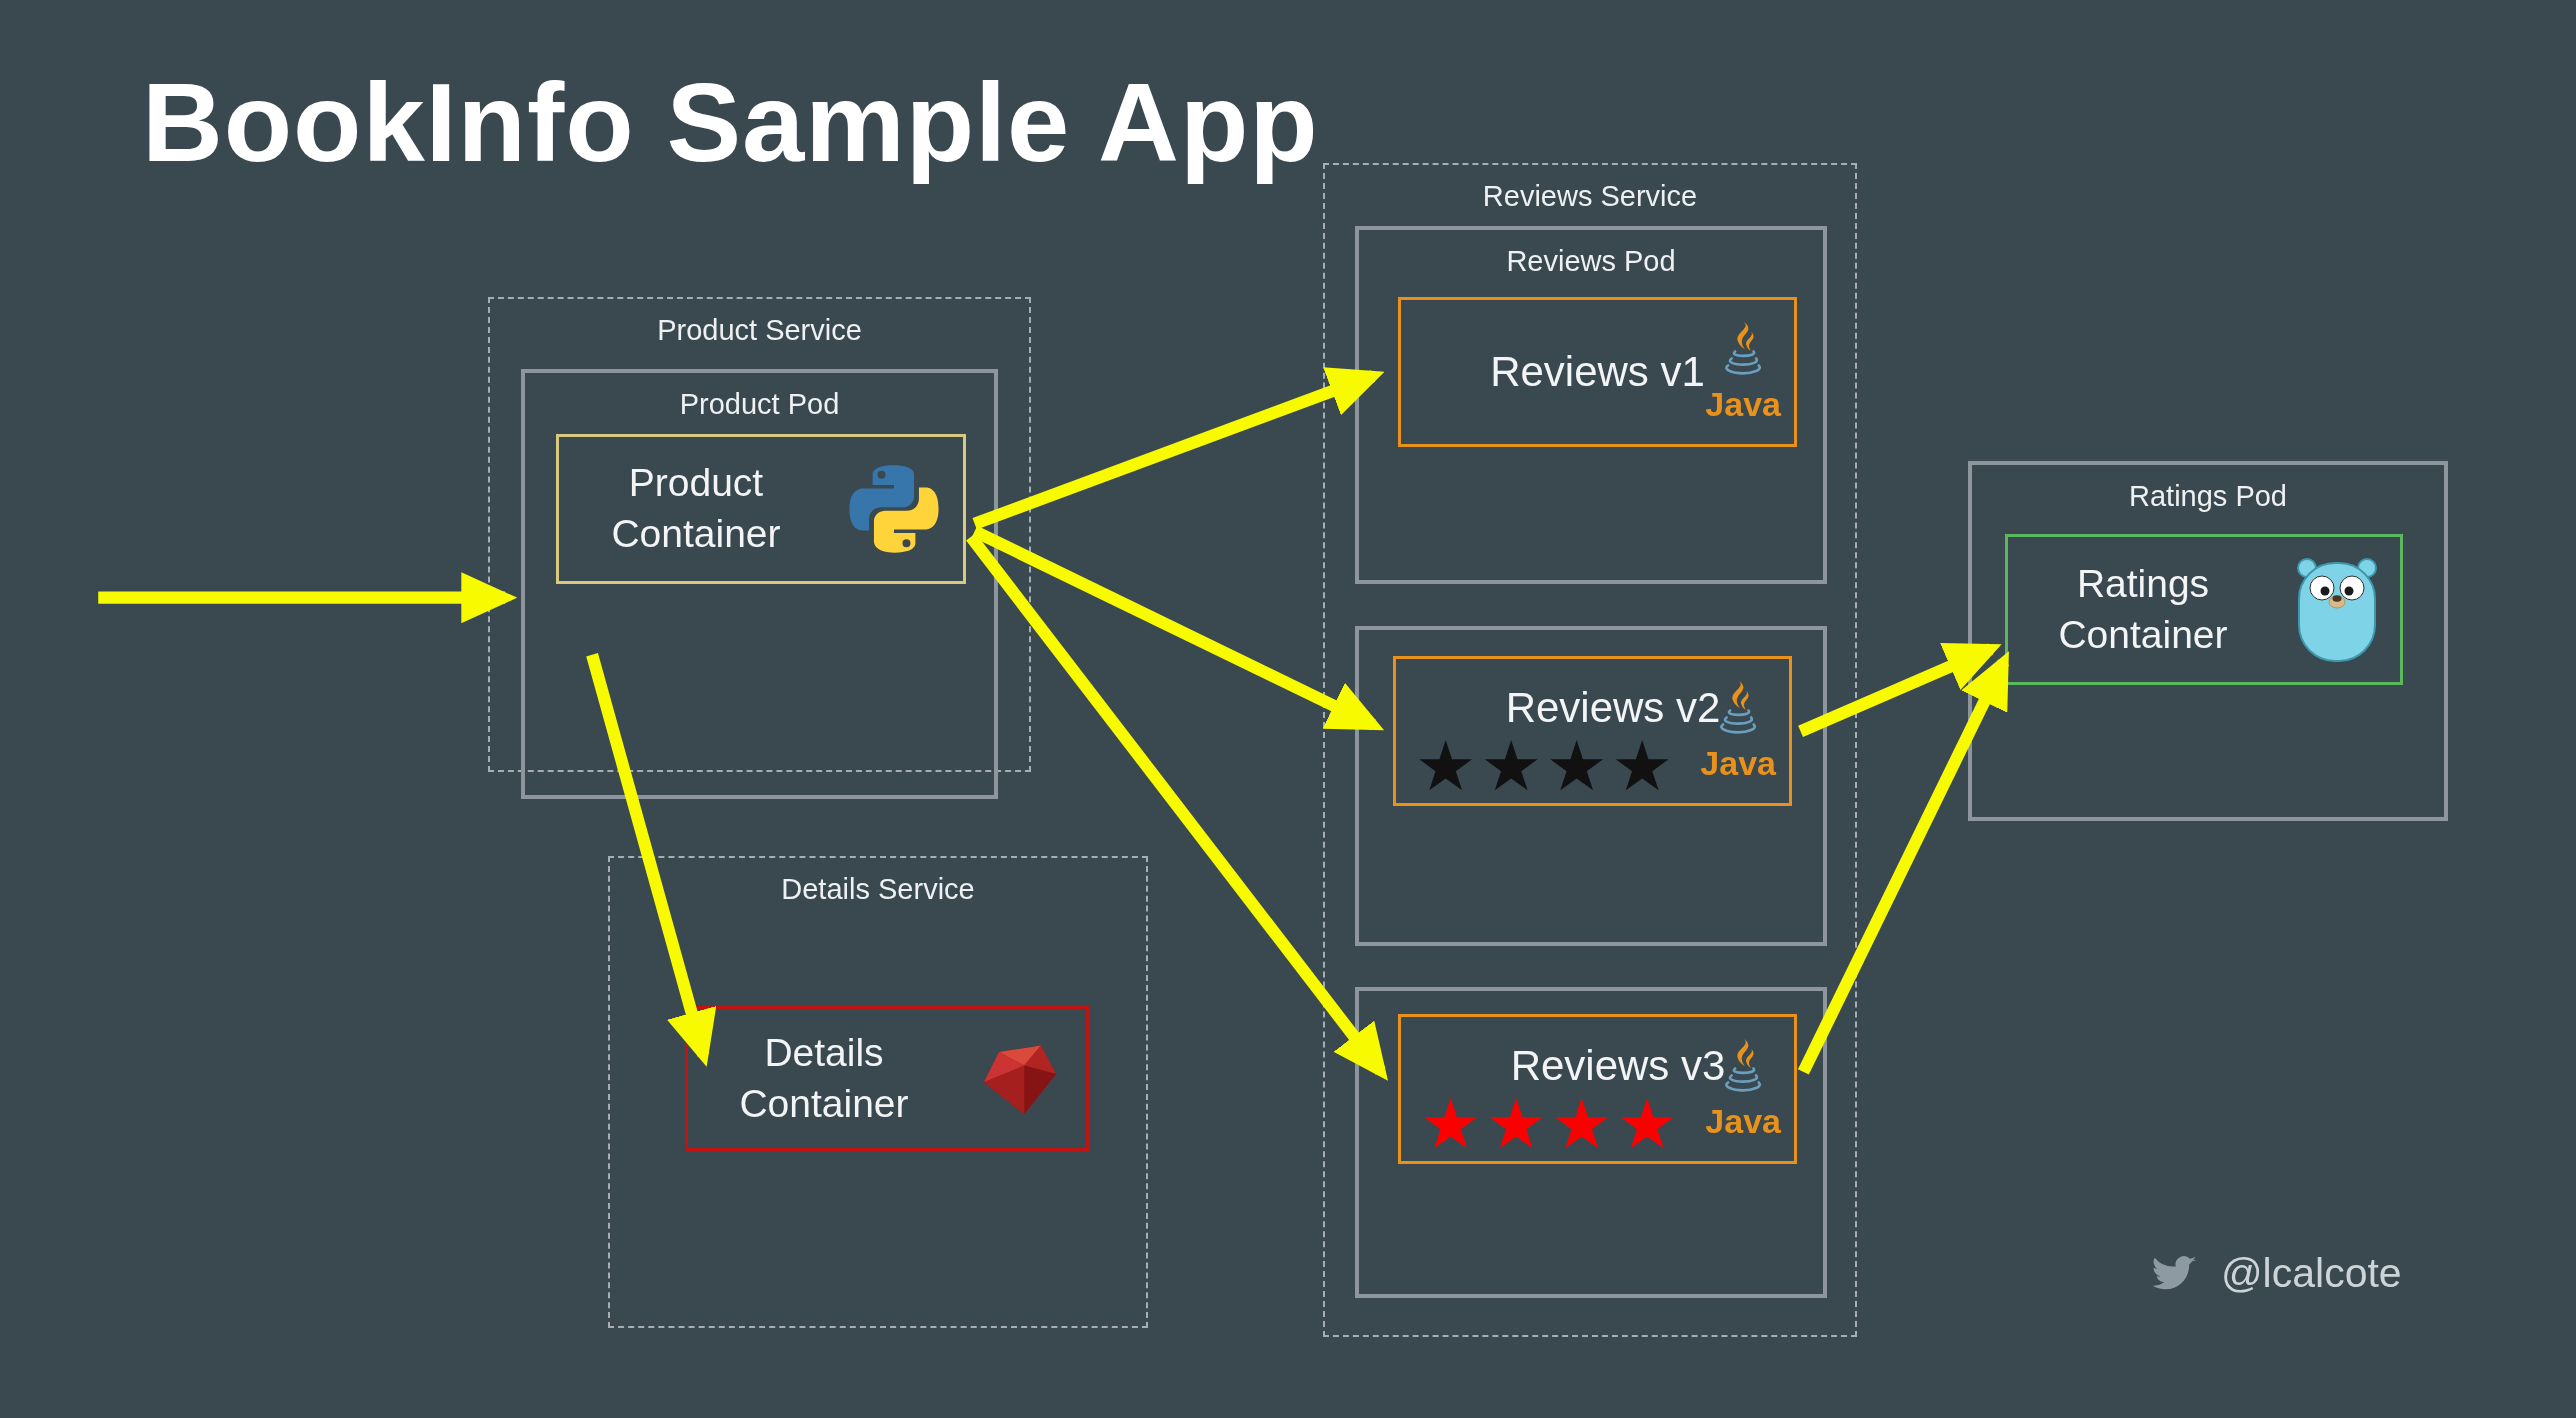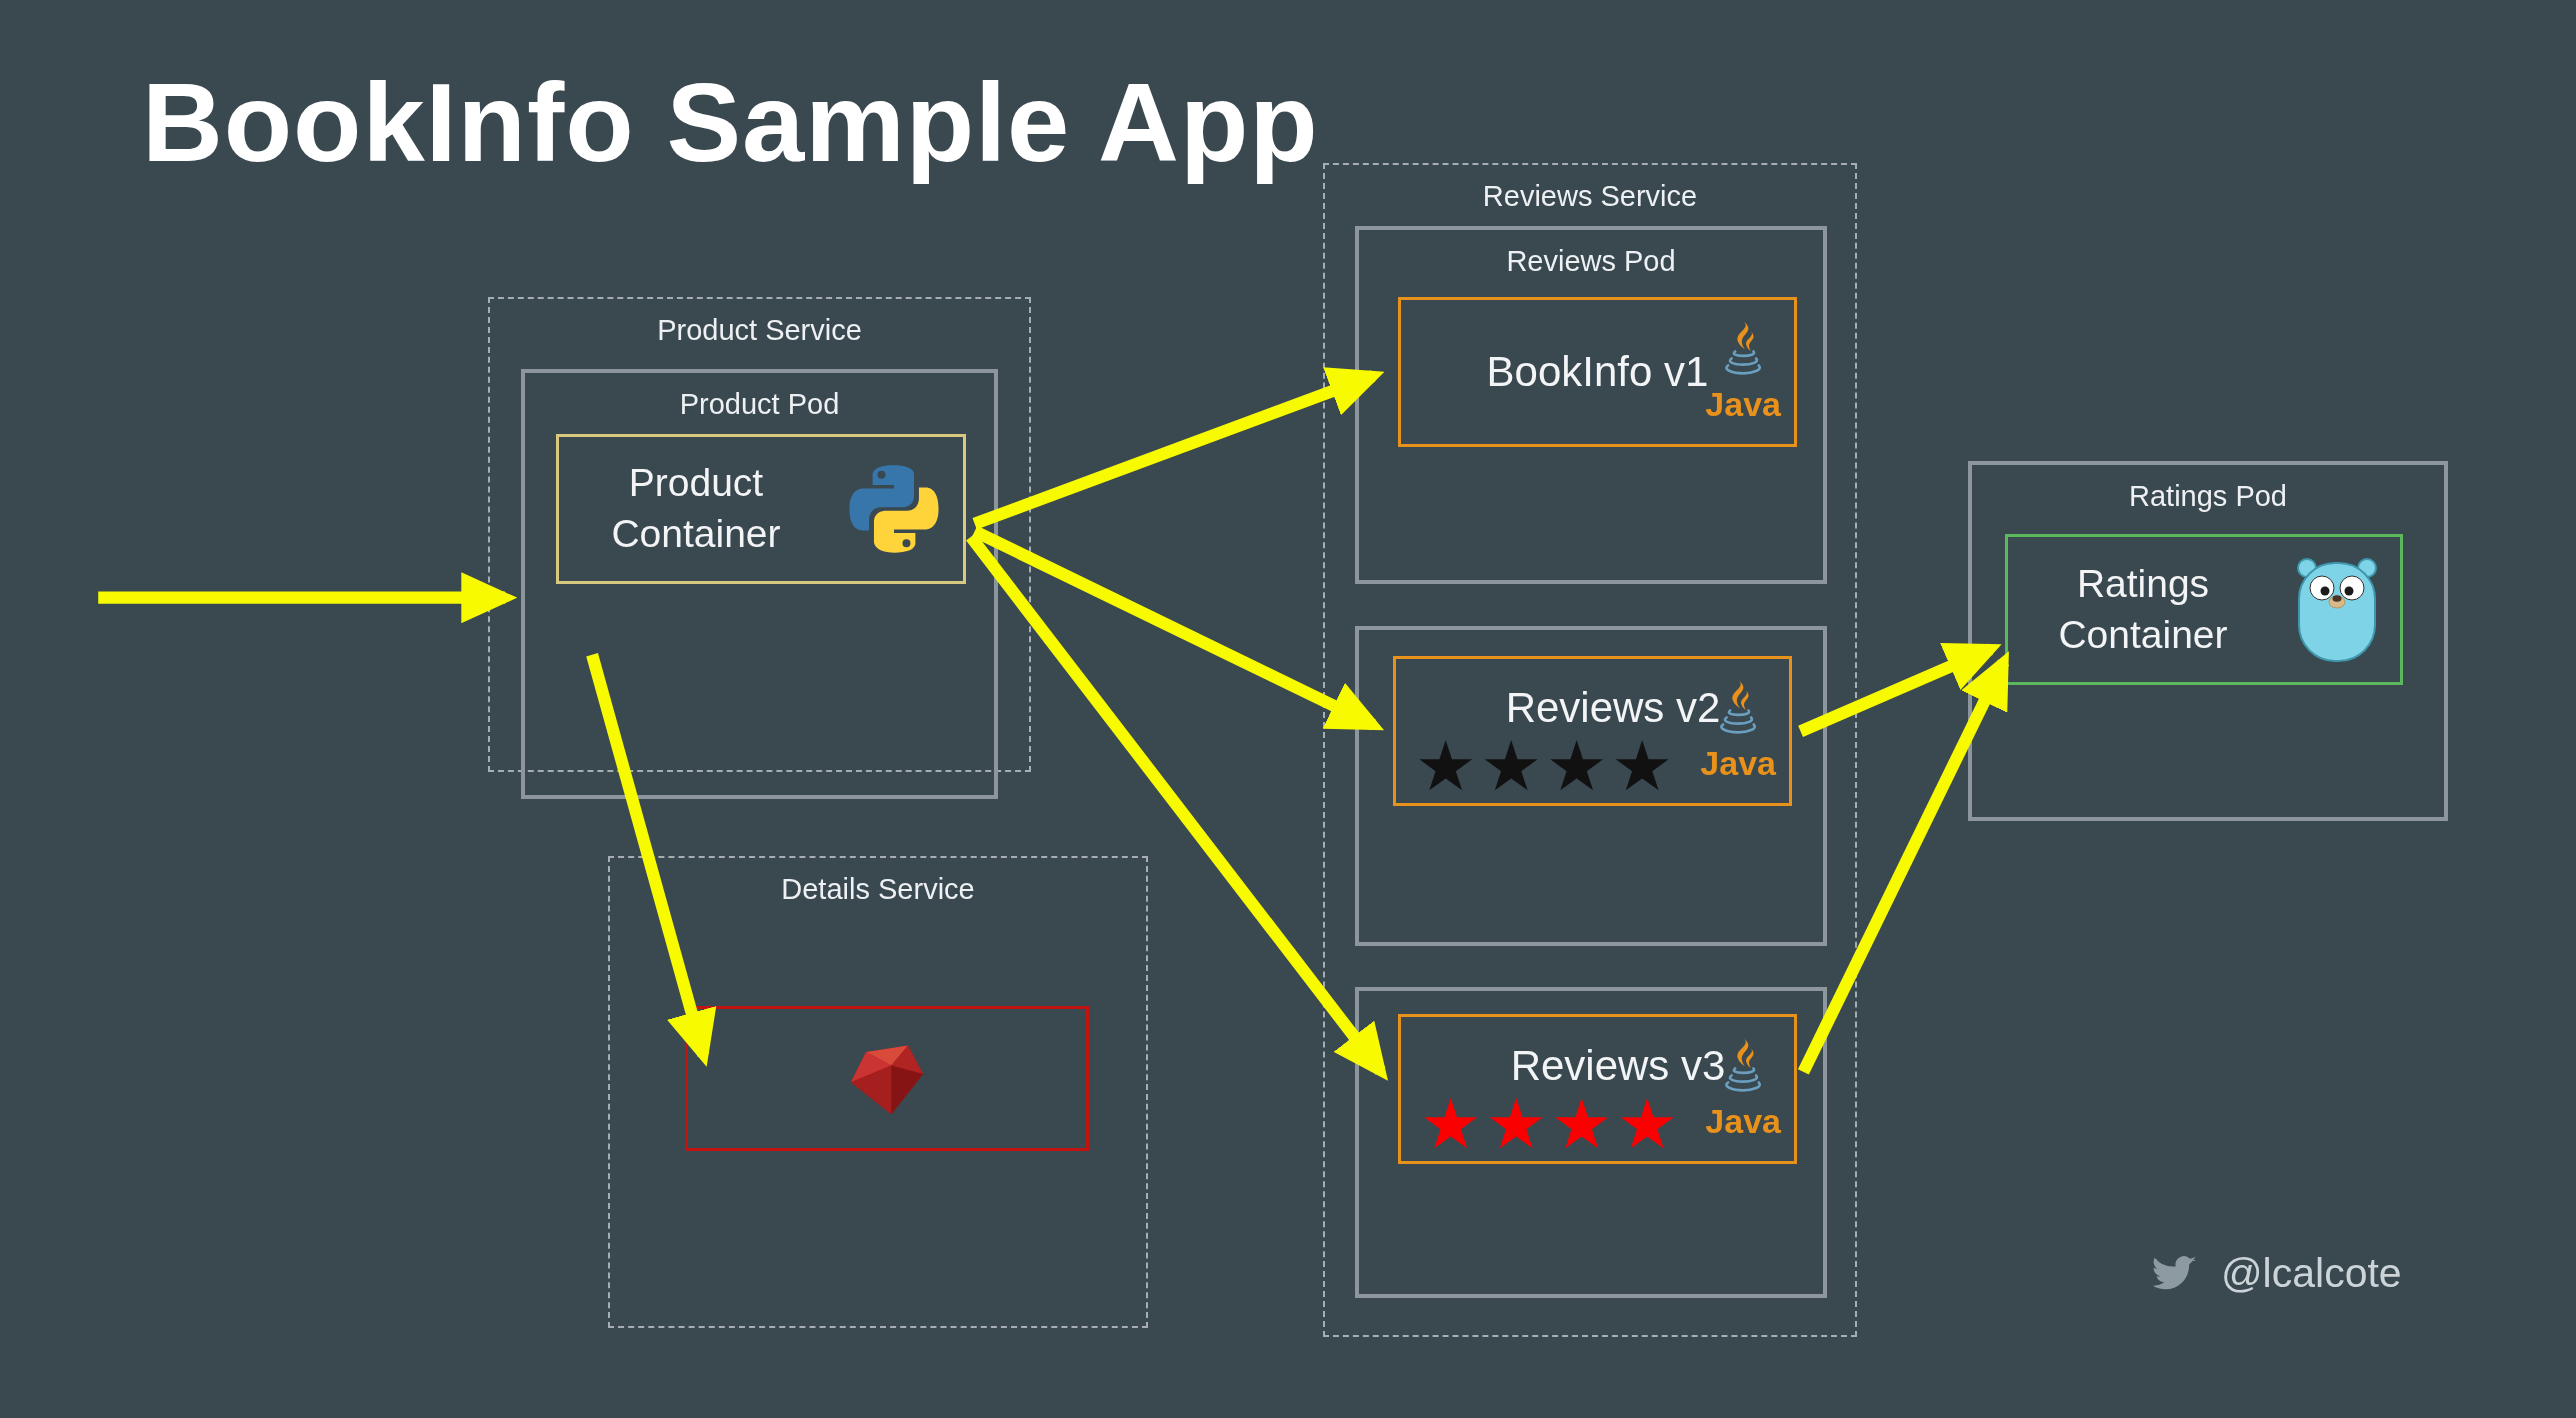--- a/index.html
+++ b/index.html
@@ -88,39 +88,40 @@
     <svg class="icon-python" viewBox="0 0 110 110">
       <path fill="#3776ab" d="M54 6c-25 0-23 11-23 11v11h24v4H21s-16-2-16 23c0 25 14 24 14 24h8V67s-.5-14 14-14h23s13.5.5 13.5-13V17S80 6 54 6zM41 12a4.5 4.5 0 110 9 4.5 4.5 0 010-9z"></path>
       <path fill="#ffd43b" d="M56 104c25 0 23-11 23-11V82H55v-4h34s16 2 16-23c0-25-14-24-14-24h-8v12s.5 14-14 14H46s-13.5-.5-13.5 13v20s-2.5 14 23.5 14zM69 98a4.5 4.5 0 110-9 4.5 4.5 0 010 9z"></path>
     </svg>
   </div>
 
   <div class="service" style="left:608px; top:856px; width:540px; height:472px;">
     <div class="service-label">Details Service</div>
   </div>
   <div class="container-box" style="left: 685px; top: 1006px; width: 404px; height: 145px; border-color: rgb(194, 19, 19);">
+    <div class="container-label">Details Container</div>
     <svg class="icon-ruby" viewBox="0 0 100 100">
       <polygon points="25,18 75,10 93,44 55,92 7,54" fill="#9e1b1b"></polygon>
       <polygon points="25,18 55,34 75,10" fill="#d94a3a"></polygon>
       <polygon points="25,18 7,54 55,34" fill="#cc3333"></polygon>
       <polygon points="93,44 55,34 75,10" fill="#b02424"></polygon>
       <polygon points="55,92 55,34 93,44" fill="#871414"></polygon>
       <polygon points="55,92 7,54 55,34" fill="#a61f1f"></polygon>
     </svg>
   </div>
 
   <div class="service" style="left:1323px; top:163px; width:534px; height:1174px;">
     <div class="service-label">Reviews Service</div>
   </div>
 
   <div class="pod" style="left:1355px; top:226px; width:472px; height:358px;">
     <div class="pod-label">Reviews Pod</div>
   </div>
   <div class="container-box version-box" style="left: 1398px; top: 297px; width: 399px; height: 150px; border-color: rgb(232, 146, 28);">
-    <div class="review-title center-v">BookInfo v1</div>
+    <div class="review-title center-v">Reviews v1</div>
     <div class="java-badge">
       <svg class="java-svg" viewBox="0 0 64 64">
         <g fill="none" stroke="#6a9fc0" stroke-width="3" stroke-linecap="round">
           <path d="M23 36c-4 3 1 5 9 5s15-2 12-5"></path>
           <path d="M19 44c-6 4 3 7 13 7s19-3 15-7"></path>
           <path d="M15 52c-7 5 6 9 17 9s23-4 18-9"></path>
         </g>
         <path d="M33 2c8 8-10 12-7 22 2 6 8 9 8 9s-6-7-2-13 11-10 1-18z" fill="#e8921c"></path>
         <path d="M41 13c5 6-8 9-5 16 1 4 5 6 5 6s-4-5-1-9 7-7 1-13z" fill="#e8921c"></path>
       </svg>

